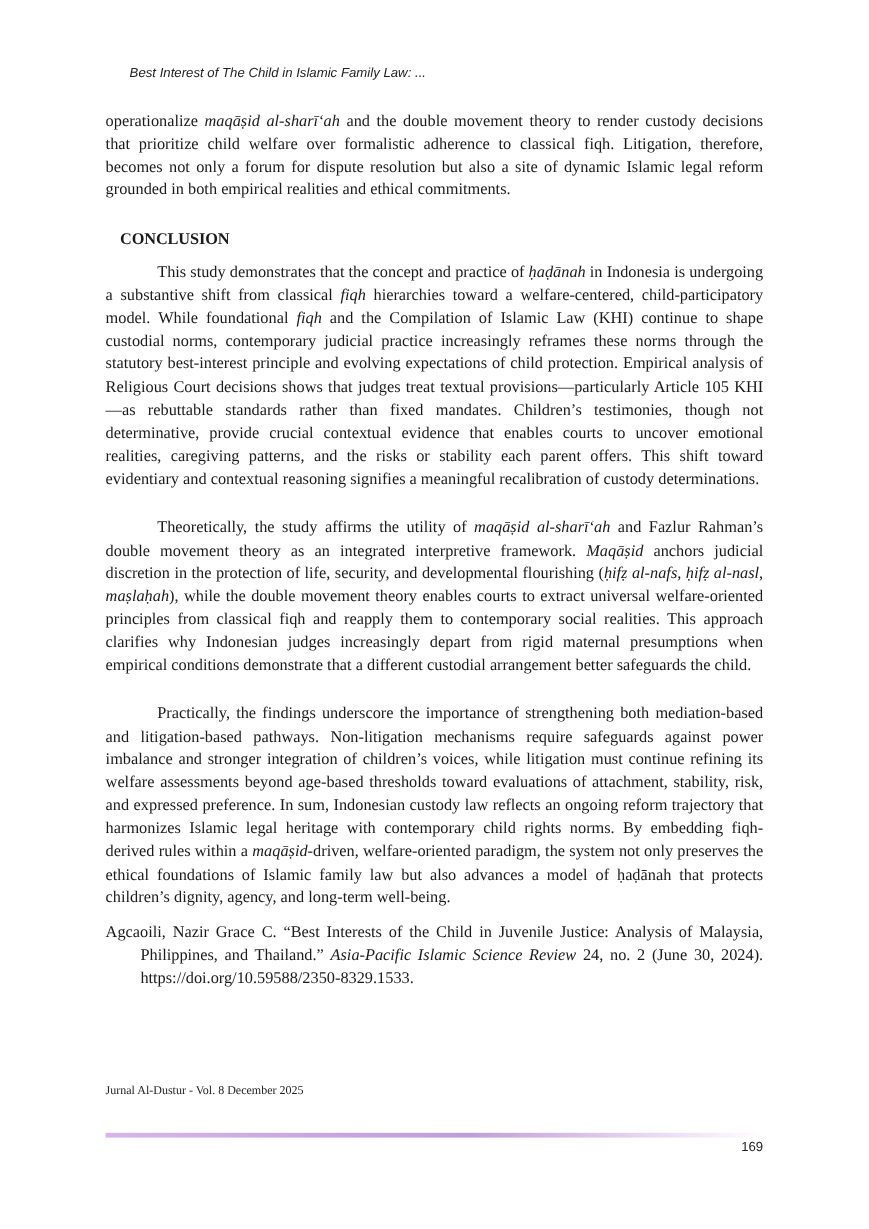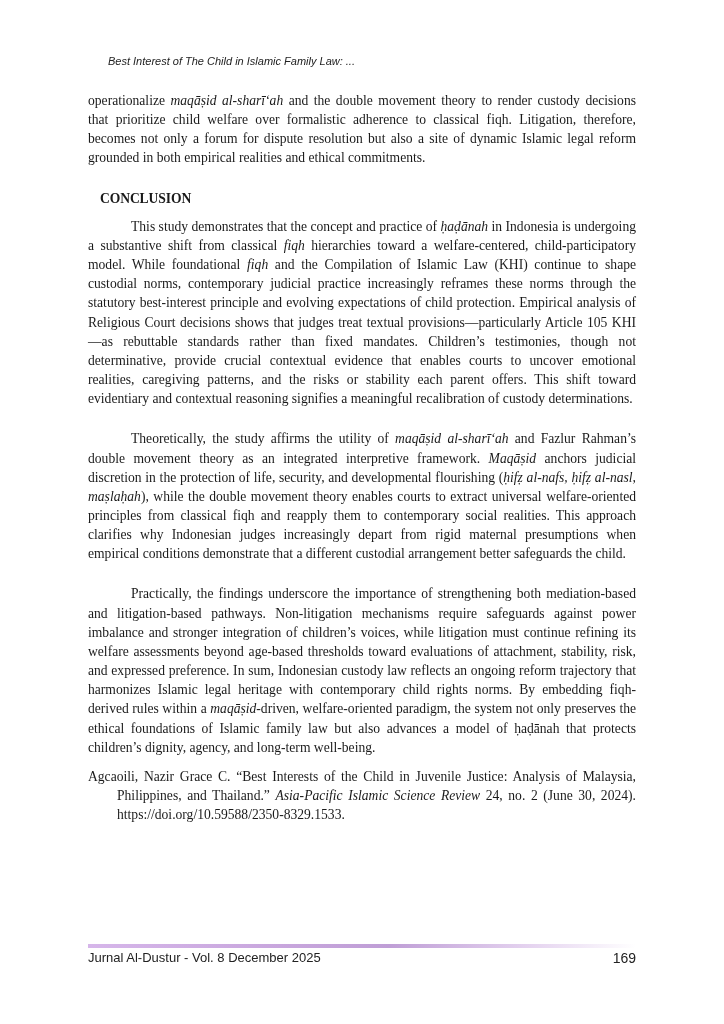--- a/index.html
+++ b/index.html
@@ -22,26 +22,26 @@
   }
   .h-conclusion { margin-top: 20px !important; margin-bottom: 9px !important; }
   .h-references { margin-top: 0px !important; margin-bottom: 11px !important; }
   .ref { padding-left: 29px; text-indent: -29px; margin-bottom: 10px !important; }
   i { font-style: italic; }
   .footer-bar {
     position: absolute; left: 88px; top: 944px; width: 548px; height: 4px;
     background: linear-gradient(to right, #d6b6ea 0%, #c8a6dd 35%, #bf9ed6 55%, #e4d2ef 80%, #ffffff 100%);
   }
   .footer-left {
-    position: absolute; left: 88px; top: 950px;
-    font-family: Liberation Sans, sans-serif; font-size: 13px; color: #222;
+    position: absolute; left: 88px; top: 904px;
+    font-family: Liberation Serif, serif; font-size: 10px; color: #222;
   }
   .footer-right {
     position: absolute; right: 88px; top: 950px;
-    font-family: "Liberation Sans", sans-serif; font-size: 14px; color: #222;
+    font-family: "Liberation Sans", sans-serif; font-size: 11px; color: #222;
   }
 </style>
 </head>
 <body>
 
 <div class="running-head">Best Interest of The Child in Islamic Family Law: ...</div>
 
 <div class="content">
   <p class="para"><span>operationalize </span><i>maqāṣid al-sharī‘ah</i><span> and the double movement theory to render custody decisions that prioritize child welfare over formalistic adherence to classical fiqh. Litigation, therefore, becomes not only a forum for dispute resolution but also a site of dynamic Islamic legal reform grounded in both empirical realities and ethical commitments.</span></p>
 

